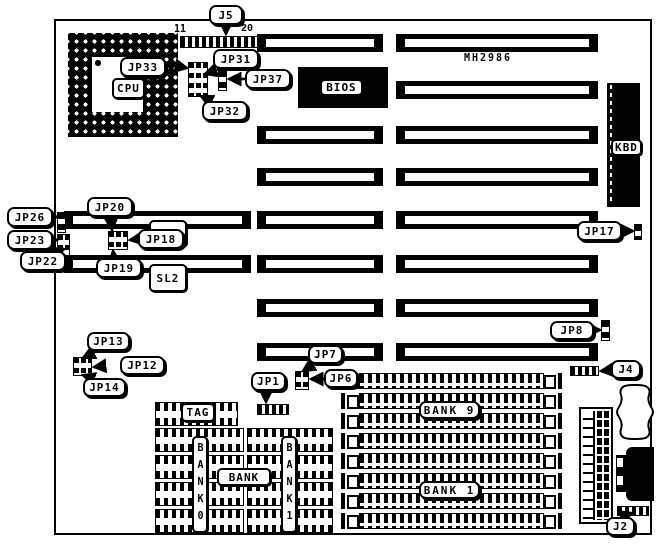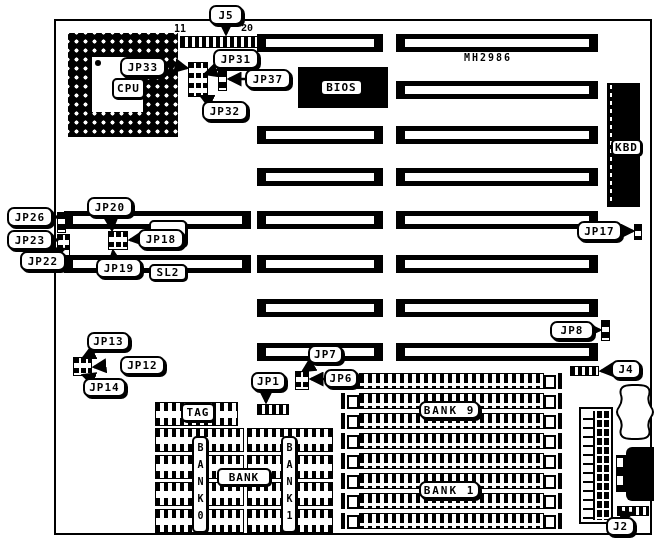--- a/index.html
+++ b/index.html
@@ -130,21 +130,21 @@
   <div class="abs slot" style="left:396px;top:343px;width:202px;height:18px;"></div>
 
   <div class="abs chip" style="left:607px;top:83px;width:33px;height:124px;"></div>
   <div class="abs kbd-dash" style="left:610px;top:85px;height:120px;"></div>
   <div class="abs lbl" style="left:611px;top:139px;width:31px;height:17px;">KBD</div>
   <div class="abs jsmall" style="left:634px;top:224px;width:8px;height:16px;"></div>
 
   <div class="abs slot" style="left:64px;top:211px;width:187px;height:18px;"></div>
   <div class="abs slot" style="left:64px;top:255px;width:187px;height:18px;"></div>
   <div class="abs lbl" style="left:149px;top:220px;width:38px;height:27px;">SL1</div>
-  <div class="abs lbl" style="left:149px;top:264px;width:38px;height:17px;">SL2</div>
+  <div class="abs lbl" style="left:149px;top:264px;width:38px;height:28px;">SL2</div>
 
   <div class="abs jsmall" style="left:57px;top:212px;width:9px;height:21px;"></div>
   <div class="abs jblock" style="left:57px;top:234px;width:13px;height:23px;"></div>
 
   <div class="abs jblock" style="left:108px;top:231px;width:20px;height:19px;"></div>
 
   <div class="abs jblock" style="left:73px;top:357px;width:19px;height:19px;"></div>
 
   <div class="abs jblock" style="left:295px;top:371px;width:14px;height:19px;"></div>
   <div class="abs hdr" style="left:257px;top:404px;width:32px;height:11px;"></div>

